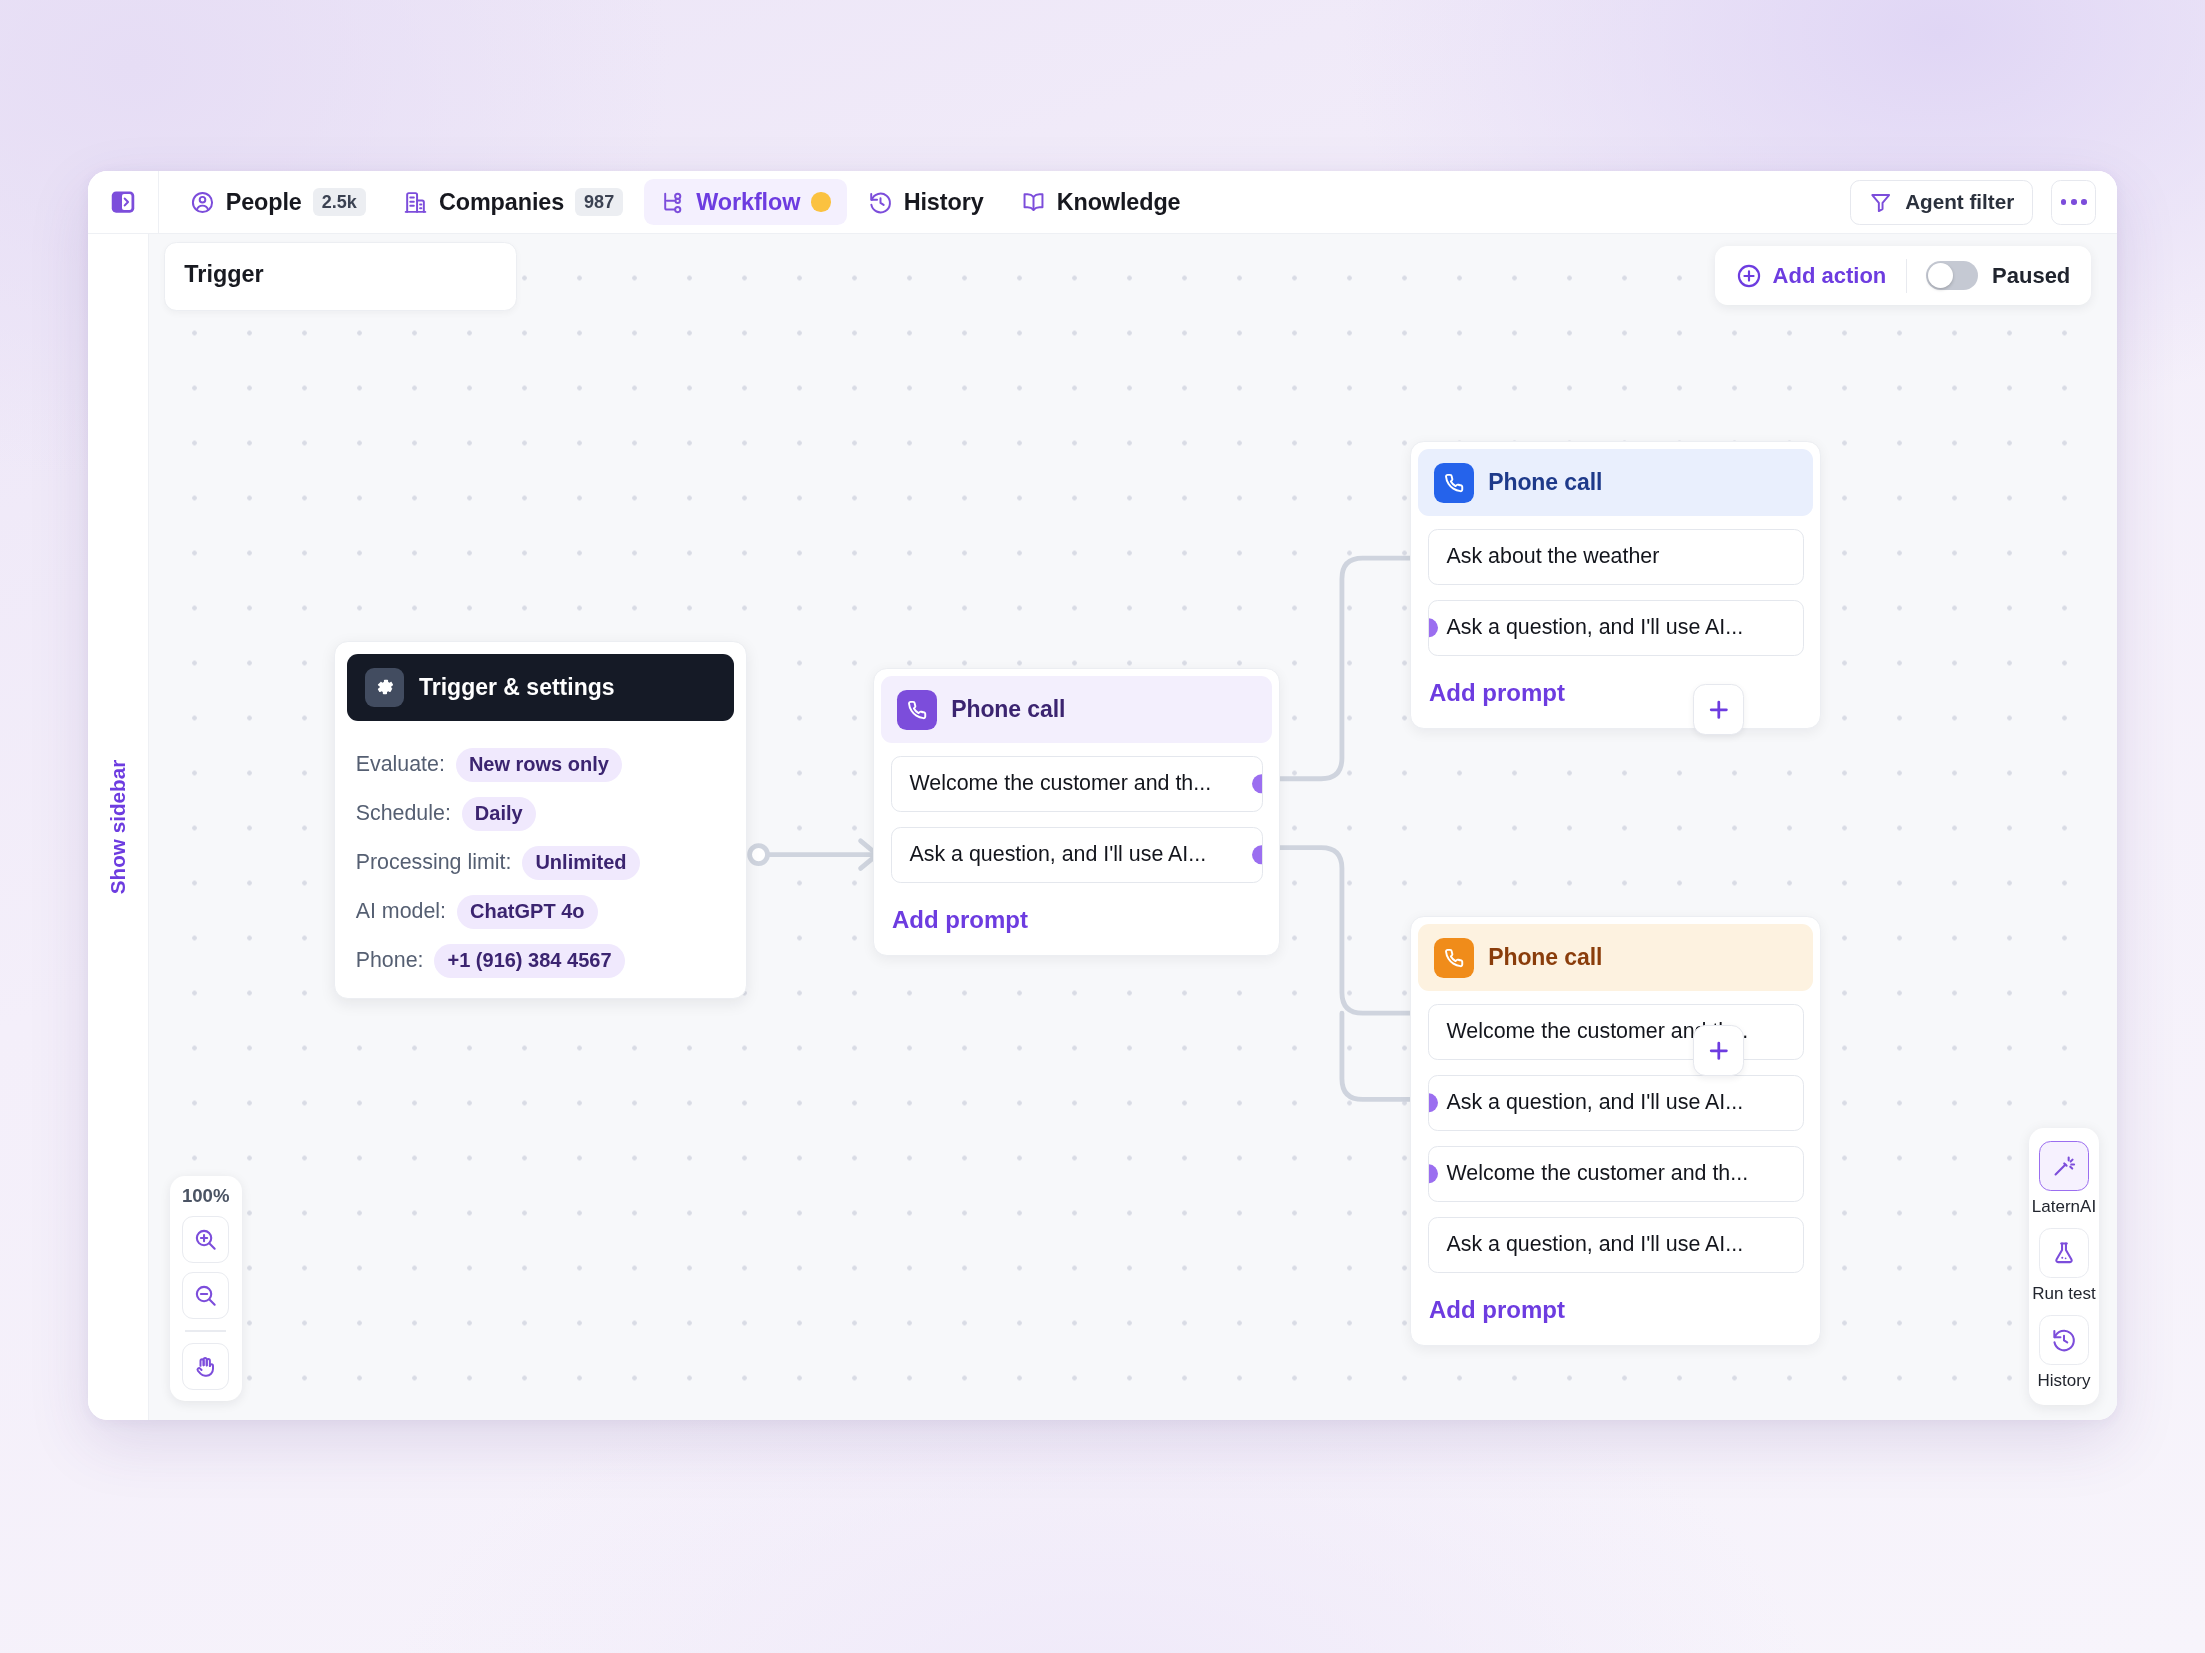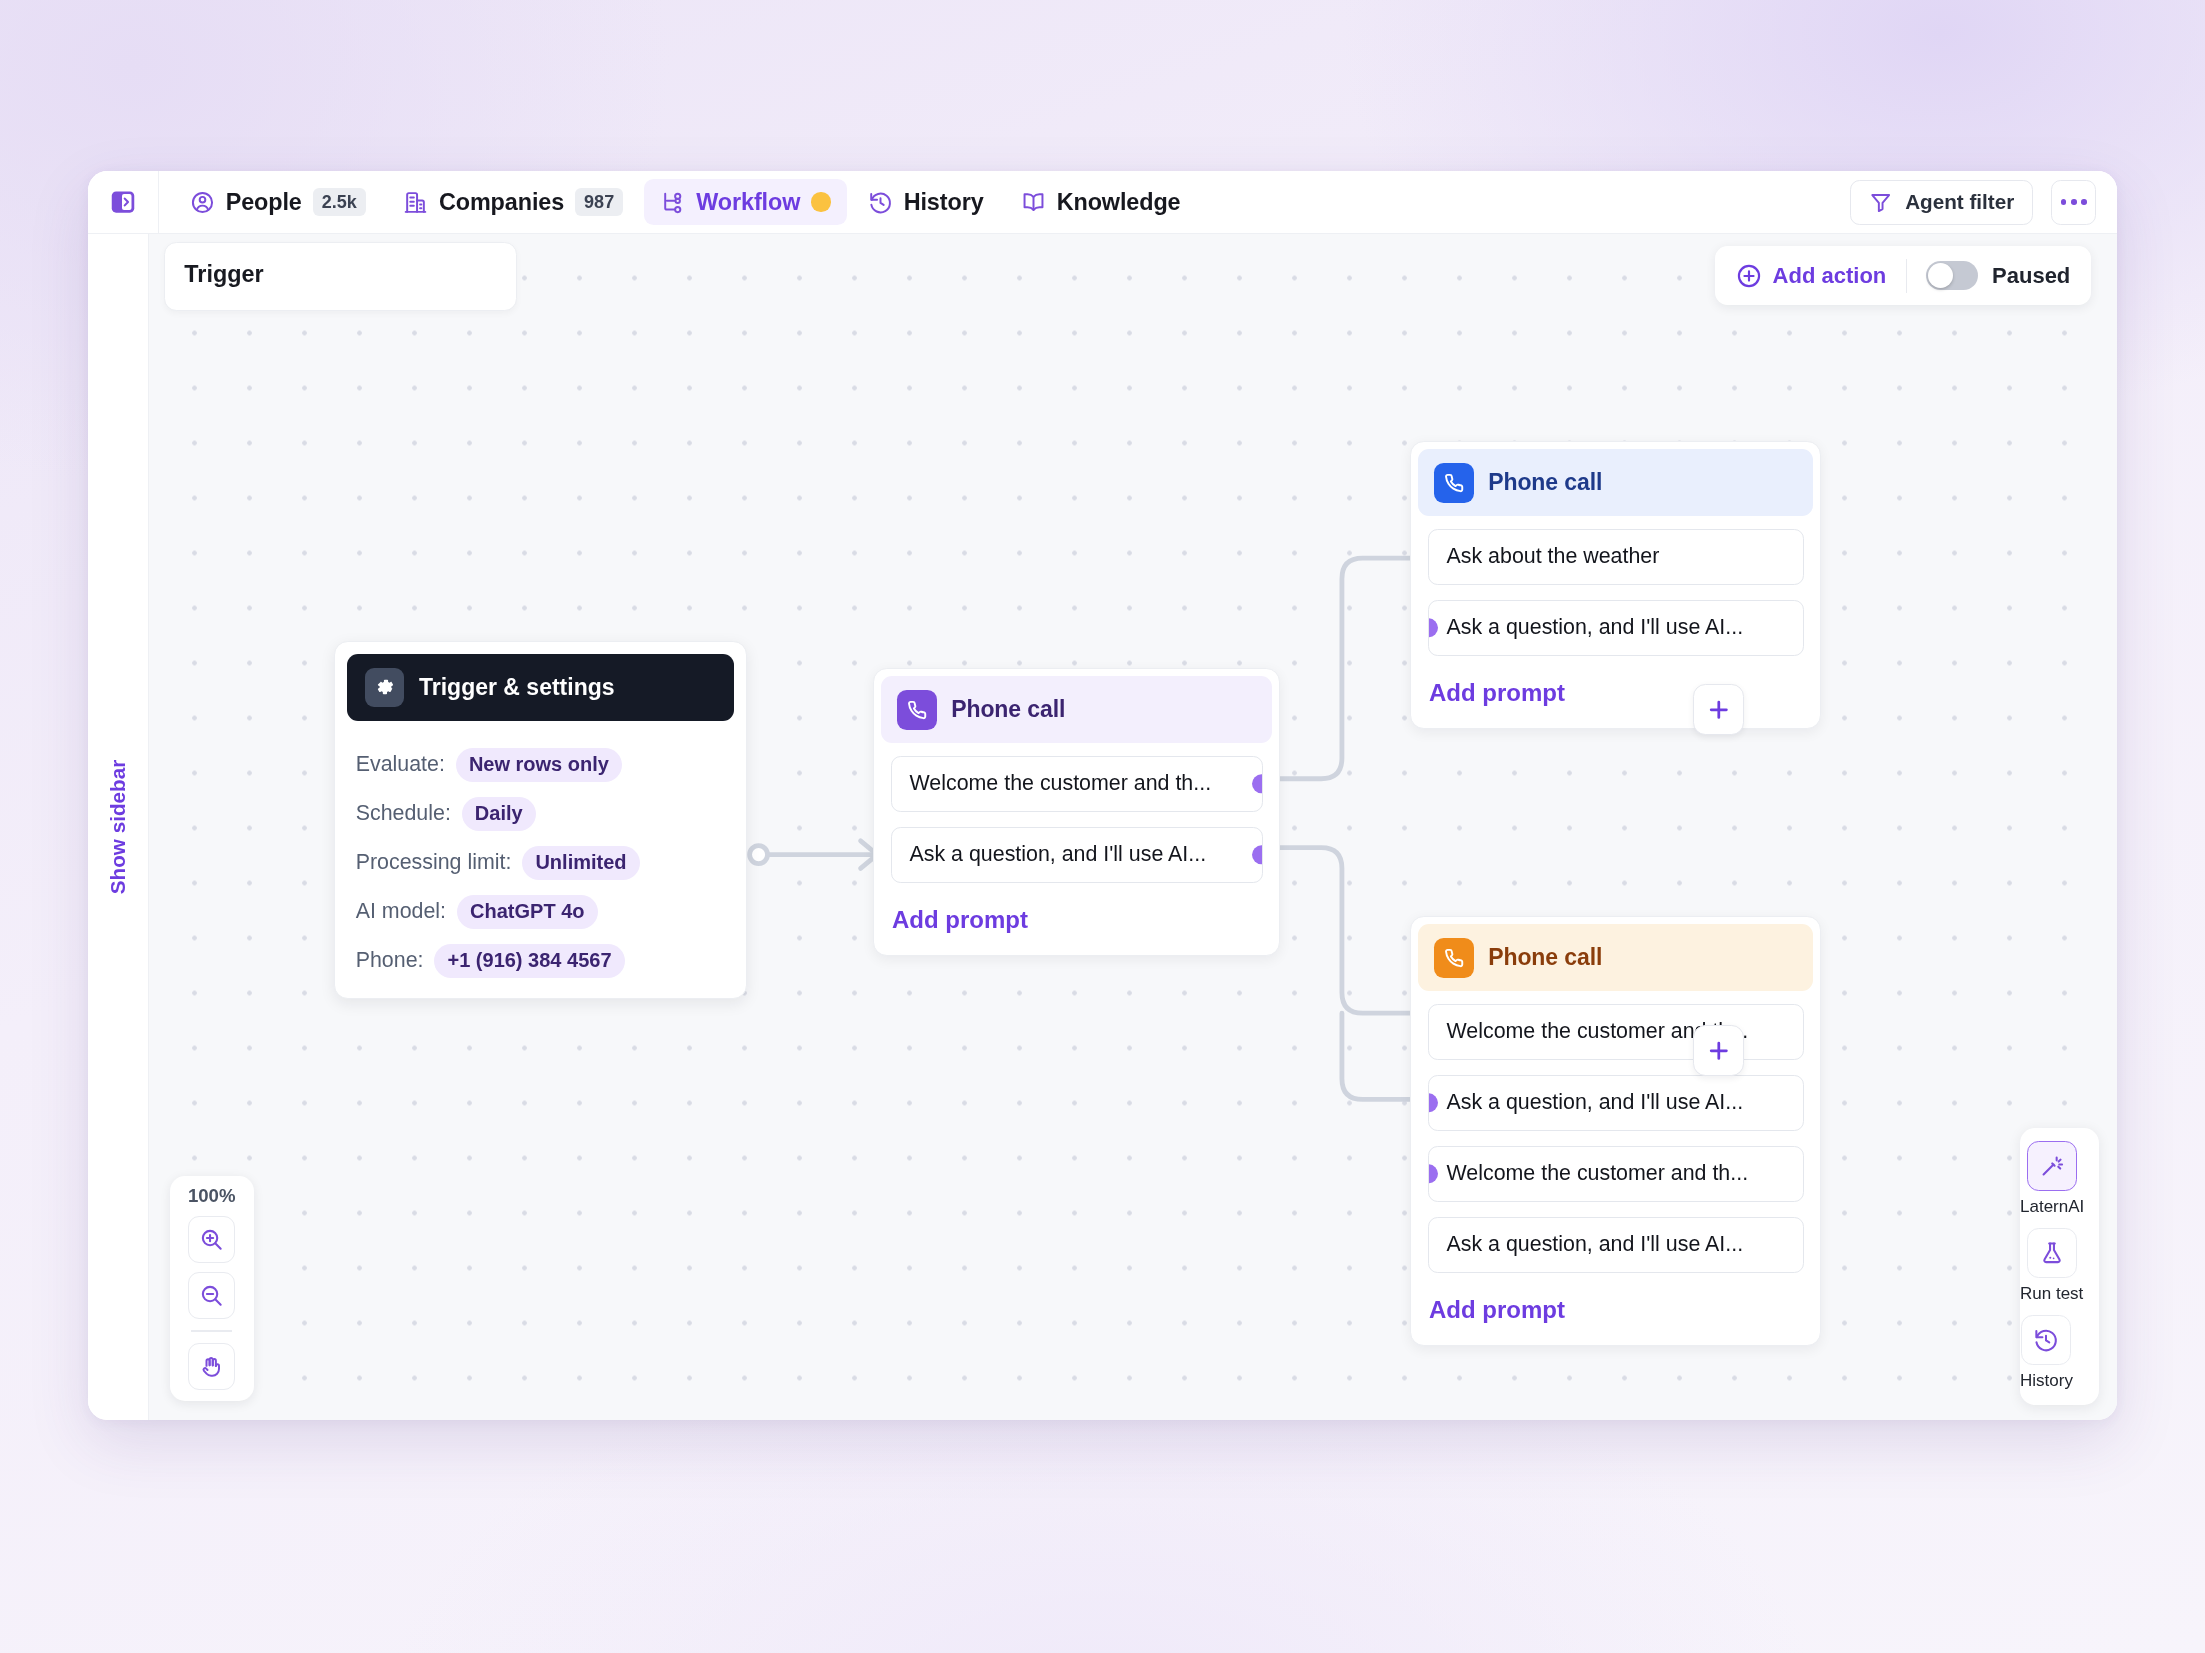--- a/index.html
+++ b/index.html
@@ -397,21 +397,21 @@
     display: flex; align-items: center; justify-content: center;
     cursor: pointer;
     z-index: 15;
   }
 
   
   .zoom-controls {
     position: absolute;
     left: 20.7px;
     bottom: 19.3px;
-    width: 84px;
+    width: 72px;
     background: #fff;
     border-radius: 15px;
     box-shadow: 0 2.8px 11px rgba(20,24,40,0.08);
     padding: 9.6px 0 11px 0;
     display: flex;
     flex-direction: column;
     align-items: center;
     z-index: 25;
   }
   .zoom-level {
@@ -433,28 +433,28 @@
     width: 41px; height: 1.4px;
     background: #e9ebf0;
     margin: 1.4px 0 11px 0;
   }
 
   
   .tool-dock {
     position: absolute;
     right: 18px;
     bottom: 15px;
-    width: 79px;
+    width: 70px;
     background: #fff;
     border-radius: 15px;
     box-shadow: 0 2.8px 12.4px rgba(20,24,40,0.08);
     padding: 12.4px 0 13.8px 0;
     display: flex;
     flex-direction: column;
-    align-items: flex-start;
+    align-items: center;
     z-index: 25;
     margin-left: 26px;
   }
   .tool-item {
     display: flex;
     flex-direction: column;
     align-items: center;
     margin-bottom: 11px;
     cursor: pointer;
   }

